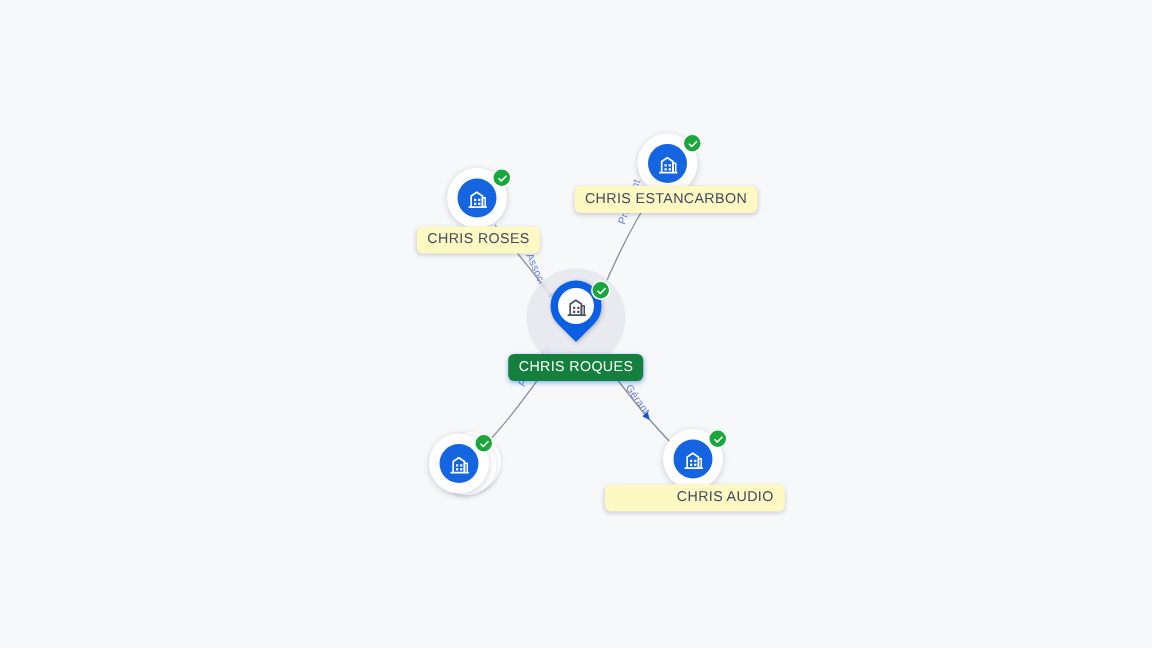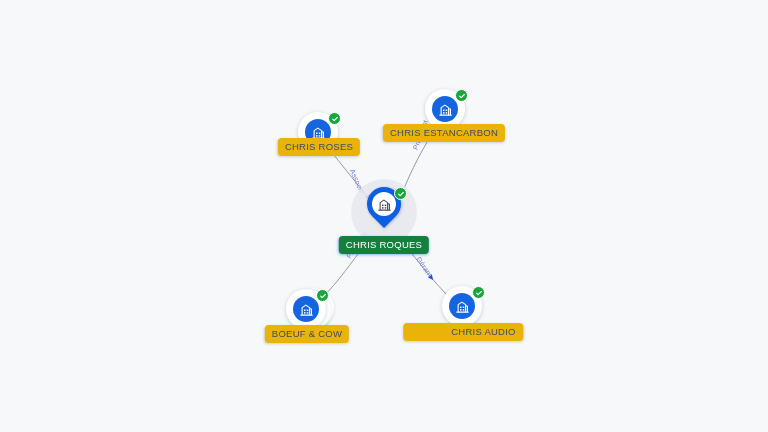--- a/index.html
+++ b/index.html
@@ -141,21 +141,21 @@
 
   
   .node-label {
     position: absolute;
     transform: translate(-50%, 0);
     white-space: nowrap;
     font-size: 9.5px;
     letter-spacing: 0.25px;
     padding: 3px 7px 4px 7px;
     border-radius: 4px;
-    background: #eab308;
+    background: #fef9c3;
     color: #3f4a63;
     box-shadow: 0 1px 3px rgba(40,50,80,0.22);
     font-family: "Liberation Sans", sans-serif;
   }
   .node-label.primary {
     background: #15803d;
     color: #ffffff;
     box-shadow: 0 1px 3px rgba(11,95,227,0.45);
     text-align: center;
   }
@@ -213,21 +213,21 @@
           </span>
         </div>
       </div>
       <div class="badge-check">
         <svg width="8" height="8" viewBox="0 0 24 24" fill="none">
           <path d="M5 12.5l4.5 4.5L19 7.5" stroke="#ffffff" stroke-width="3.4" stroke-linecap="round" stroke-linejoin="round"></path>
         </svg>
       </div>
     </div>
   </div>
-  <div class="node-label" style="left:319px; top:138px;">CHRIS ROSES</div>
+  <div class="node-label" style="left:319px; top:151px;">CHRIS ROSES</div>
 
   <div class="node" style="left:447px; top:109px;">
     <div class="node-circle-shell">
       <div class="circle-outer">
         <div class="circle-inner">
           <span>
             <svg width="15" height="15" viewBox="0 0 24 24" fill="none">
               <path d="M3 21h18" stroke="#ffffff" stroke-width="1.8" stroke-linecap="round"></path>
               <path d="M5 21V9l6-4 6 4v12" stroke="#ffffff" stroke-width="1.8" stroke-linejoin="round"></path>
               <rect x="8" y="12" width="2.4" height="2.4" fill="#ffffff"></rect>
@@ -267,21 +267,20 @@
           </span>
         </div>
       </div>
       <div class="badge-check">
         <svg width="8" height="8" viewBox="0 0 24 24" fill="none">
           <path d="M5 12.5l4.5 4.5L19 7.5" stroke="#ffffff" stroke-width="3.4" stroke-linecap="round" stroke-linejoin="round"></path>
         </svg>
       </div>
     </div>
   </div>
-  <div class="node-label" style="left:307px; top:325px;">BOEUF &amp; COW</div>
 
   <div class="node" style="left:464px; top:306px;">
     <div class="node-circle-shell">
       <div class="circle-outer">
         <div class="circle-inner">
           <span>
             <svg width="15" height="15" viewBox="0 0 24 24" fill="none">
               <path d="M3 21h18" stroke="#ffffff" stroke-width="1.8" stroke-linecap="round"></path>
               <path d="M5 21V9l6-4 6 4v12" stroke="#ffffff" stroke-width="1.8" stroke-linejoin="round"></path>
               <rect x="8" y="12" width="2.4" height="2.4" fill="#ffffff"></rect>

